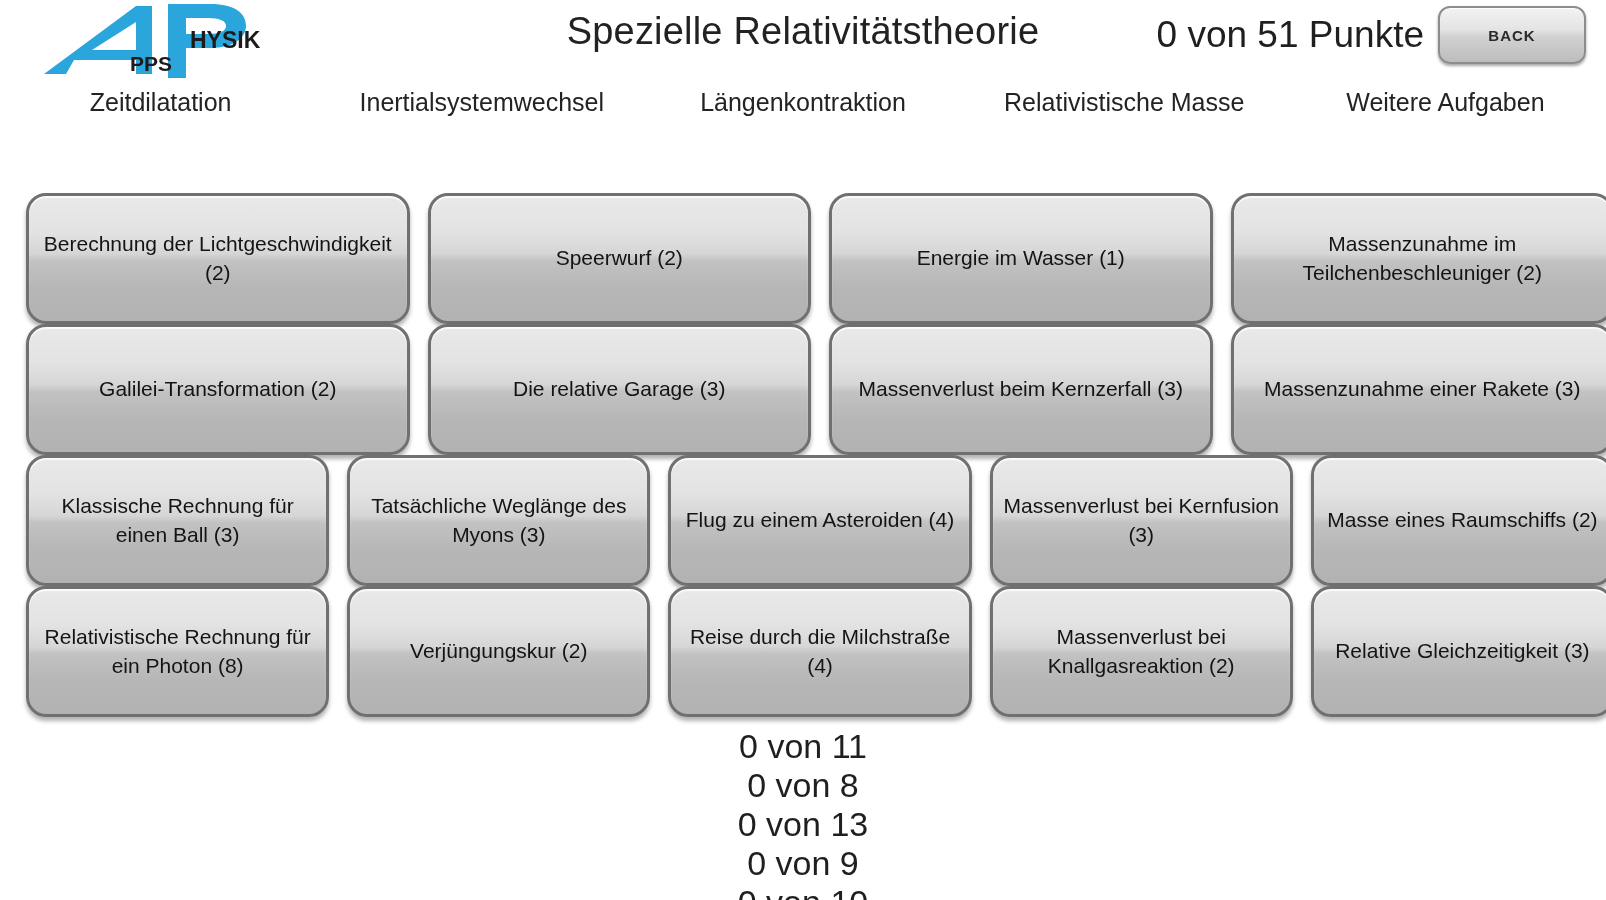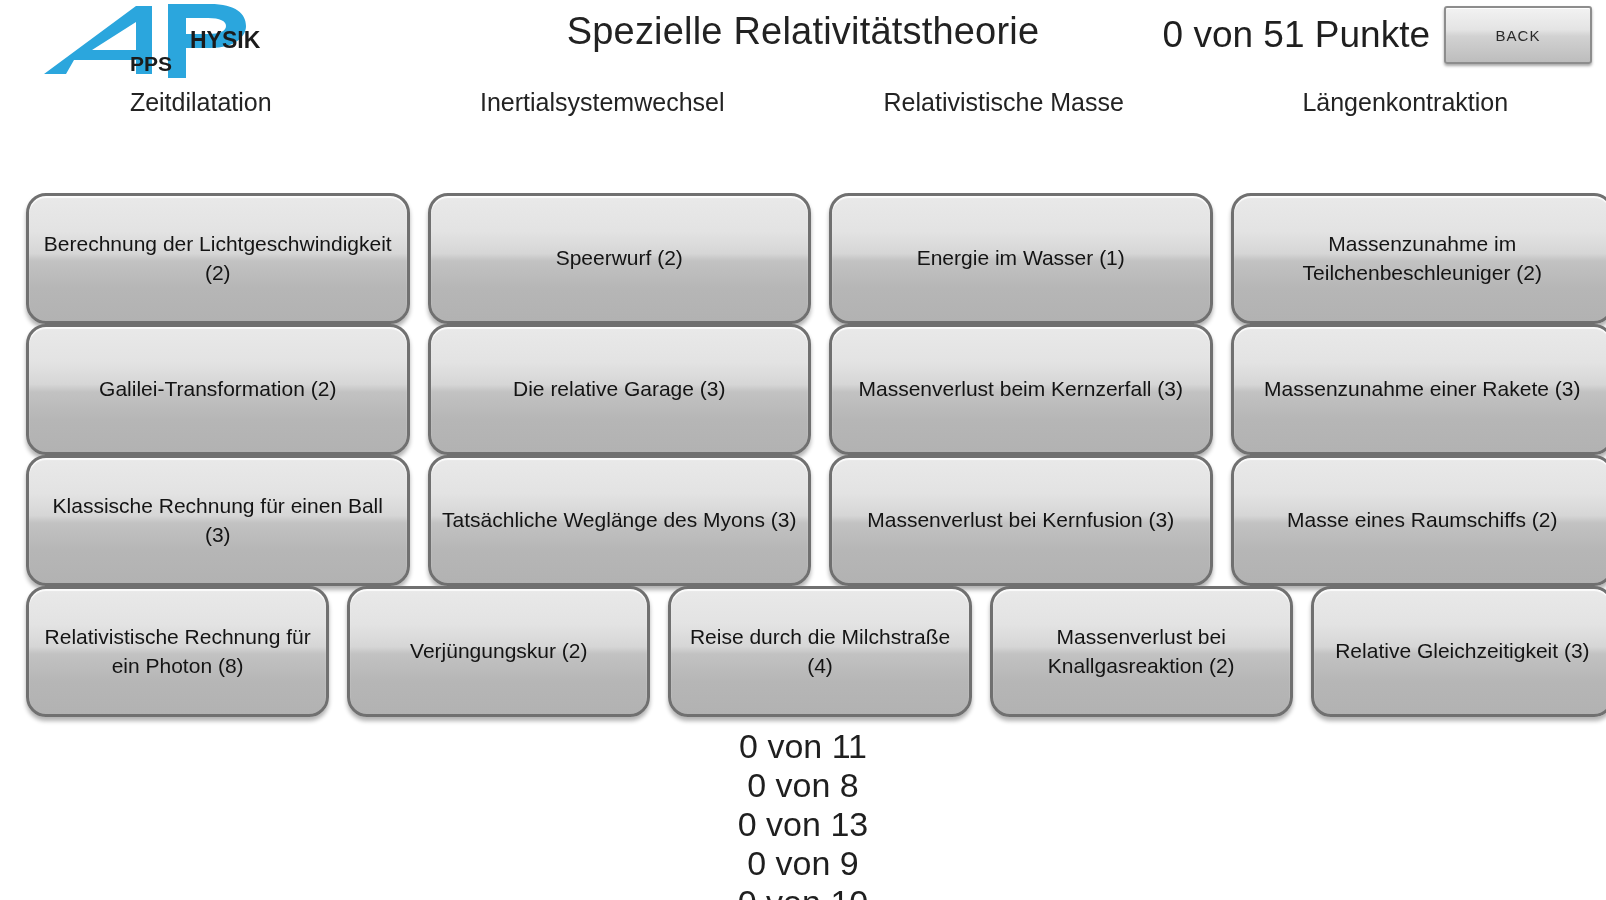--- a/index.html
+++ b/index.html
@@ -38,44 +38,44 @@
     top: 10px;
     text-align: center;
     font-size: 38px;
     font-weight: 400;
     color: #222222;
     letter-spacing: 0.2px;
   }
 
   .points-area {
     position: absolute;
-    right: 14px;
+    right: 20px;
     top: 6px;
     display: flex;
     align-items: center;
     gap: 14px;
   }
   .points-text {
     font-size: 37px;
     color: #1f1f1f;
     white-space: nowrap;
   }
   .back-button {
     width: 148px;
     height: 58px;
-    border-radius: 3px;
+    border-radius: 12px;
     border: 2px solid #8d8d8d;
     background: linear-gradient(to bottom,
         #f2f2f2 0%, #e4e4e4 40%, #d2d2d2 52%, #bdbdbd 100%);
     box-shadow: 0 2px 3px rgba(0,0,0,0.35), inset 0 1px 0 rgba(255,255,255,0.9);
     display: flex;
     align-items: center;
     justify-content: center;
     font-size: 15px;
-    font-weight: 400;
+    font-weight: 700;
     letter-spacing: 1px;
     color: #2a2a2a;
     cursor: pointer;
     box-sizing: border-box;
   }
 
   
   .col-headers {
     display: flex;
     width: 1606px;
@@ -169,22 +169,23 @@
 
   <div class="points-area">
     <div class="points-text">0 von 51 Punkte</div>
     <div class="back-button">BACK</div>
   </div>
 </div>
 
 <div class="col-headers">
   <div class="col-header">Zeitdilatation</div>
   <div class="col-header">Inertialsystemwechsel</div>
+  <div class="col-header">Längenkontraktion</div>
   <div class="col-header">Relativistische Masse</div>
-  <div class="col-header">Längenkontraktion</div>
+  <div class="col-header">Weitere Aufgaben</div>
 </div>
 
 <div class="grid">
 
   <div class="grid-row">
     <div class="cell">
         <div class="task-button">Berechnung der Lichtgeschwindigkeit (2)</div>
       </div>
     <div class="cell">
         <div class="task-button">Speerwurf (2)</div>
@@ -211,20 +212,23 @@
         <div class="task-button">Massenzunahme einer Rakete (3)</div>
       </div>
   </div>
 
   <div class="grid-row">
     <div class="cell">
         <div class="task-button">Klassische Rechnung für einen Ball (3)</div>
       </div>
     <div class="cell">
         <div class="task-button">Tatsächliche Weglänge des Myons (3)</div>
+      </div>
+    <div class="cell">
+        <div class="task-button">Flug zu einem Asteroiden (4)</div>
       </div>
     <div class="cell">
         <div class="task-button">Massenverlust bei Kernfusion (3)</div>
       </div>
     <div class="cell">
         <div class="task-button">Masse eines Raumschiffs (2)</div>
       </div>
   </div>
 
   <div class="grid-row">

